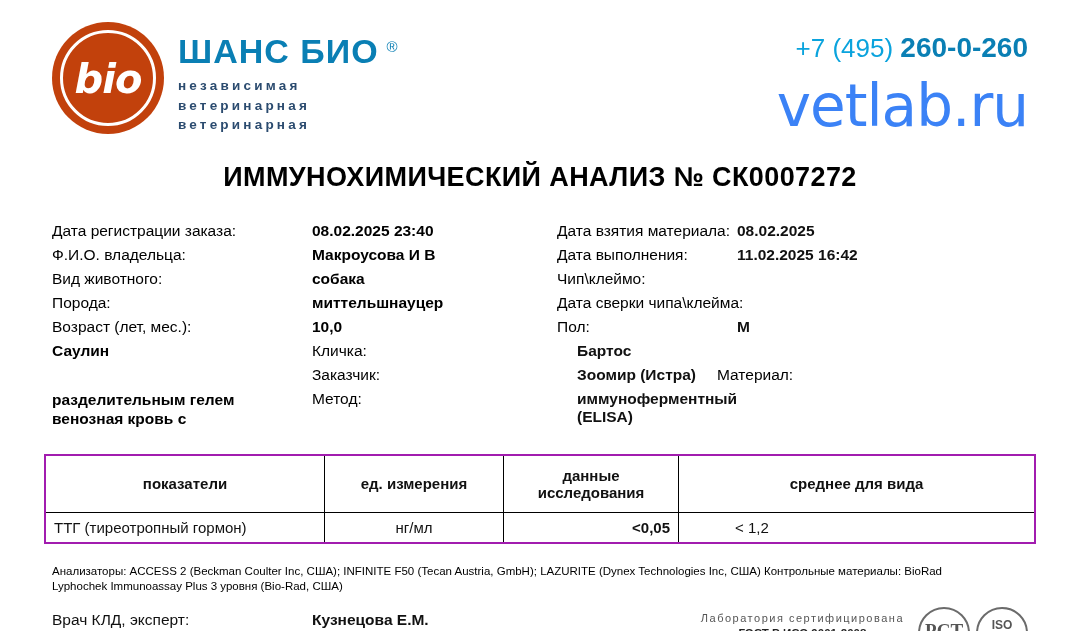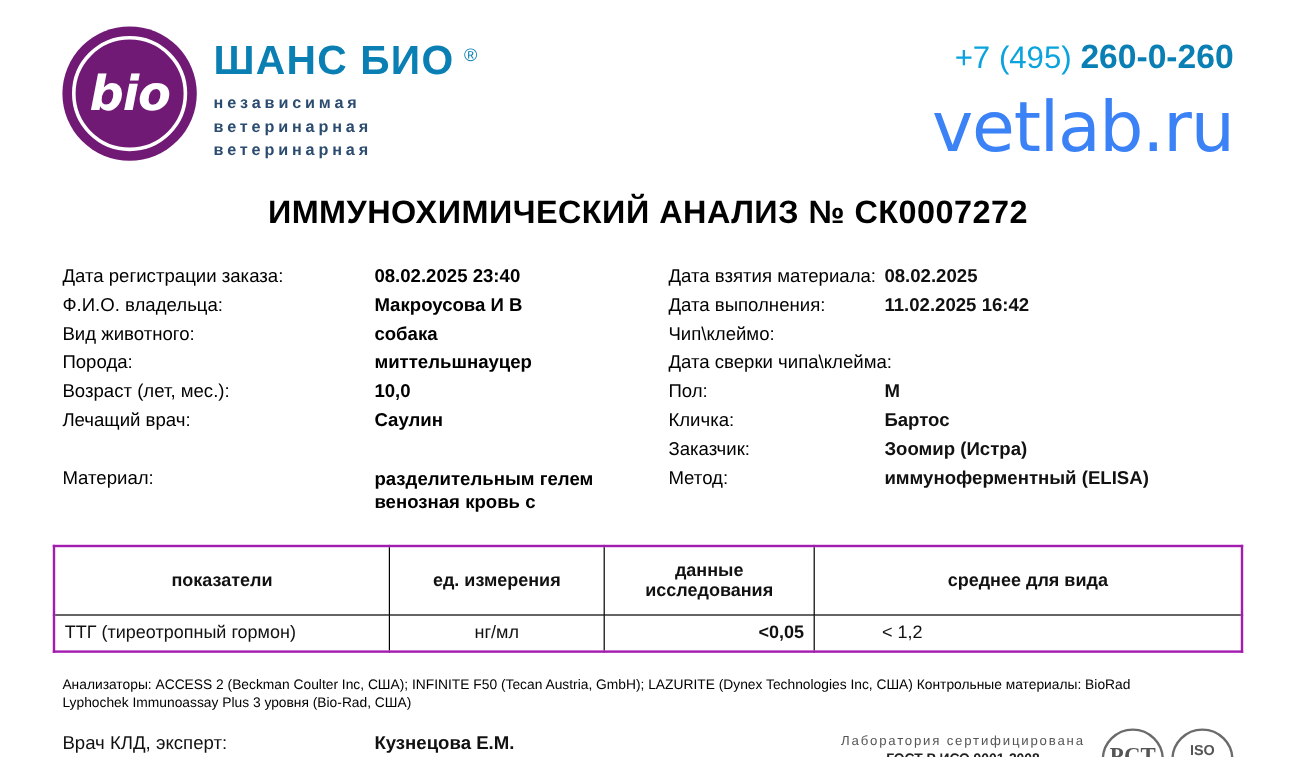--- a/index.html
+++ b/index.html
@@ -25,21 +25,21 @@
     position: absolute;
     left: 52px;
     top: 22px;
     display: flex;
     align-items: flex-start;
   }
   .logo-mark {
     width: 112px;
     height: 112px;
     border-radius: 50%;
-    background: #701a75;
+    background: #c2410c;
     position: relative;
     flex: none;
   }
   .logo-mark .inner-ring {
     position: absolute;
     left: 8px;
     top: 8px;
     right: 8px;
     bottom: 8px;
     border-radius: 50%;
@@ -306,21 +306,20 @@
   <div class="lbl">Порода:</div>
   <div class="val">миттельшнауцер</div>
   <div class="lbl">Дата сверки чипа\клейма:</div>
   <div class="val-right-col"></div>
 
   <div class="lbl">Возраст (лет, мес.):</div>
   <div class="val">10,0</div>
   <div class="lbl">Пол:</div>
   <div class="val-right-col">М</div>
 
-  <div class="lbl">Лечащий врач:</div>
   <div class="val">Саулин</div>
   <div class="lbl">Кличка:</div>
   <div class="val-right-col">Бартос</div>
 
   <div class="lbl"></div>
   <div class="val"></div>
   <div class="lbl">Заказчик:</div>
   <div class="val-right-col">Зоомир  (Истра)</div>
 
   <div class="lbl mat-row">Материал:</div>

